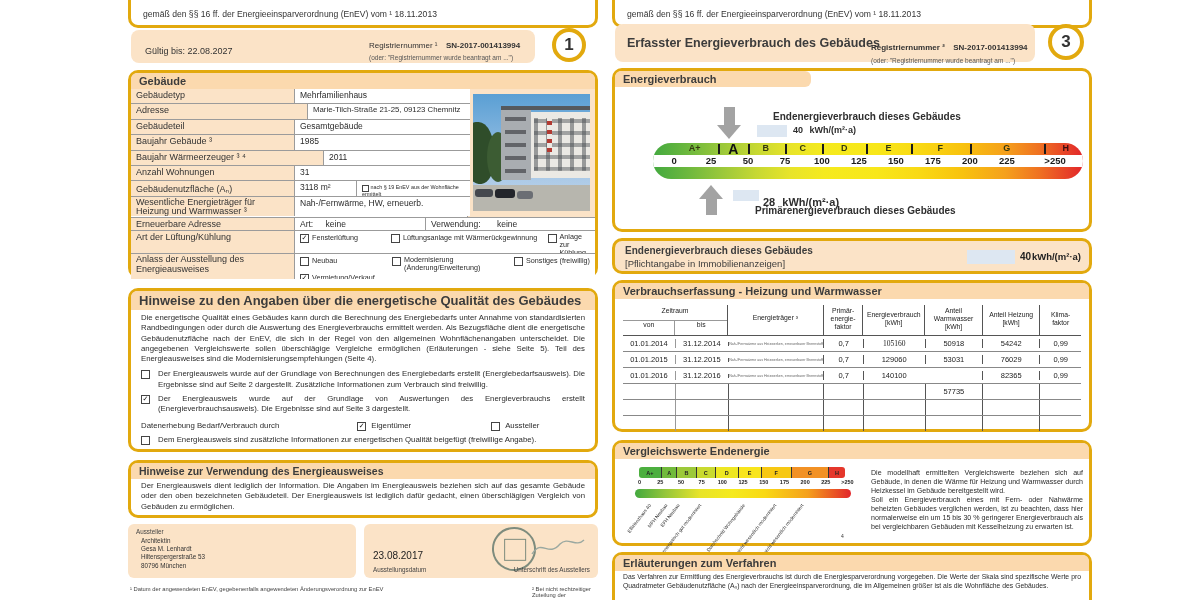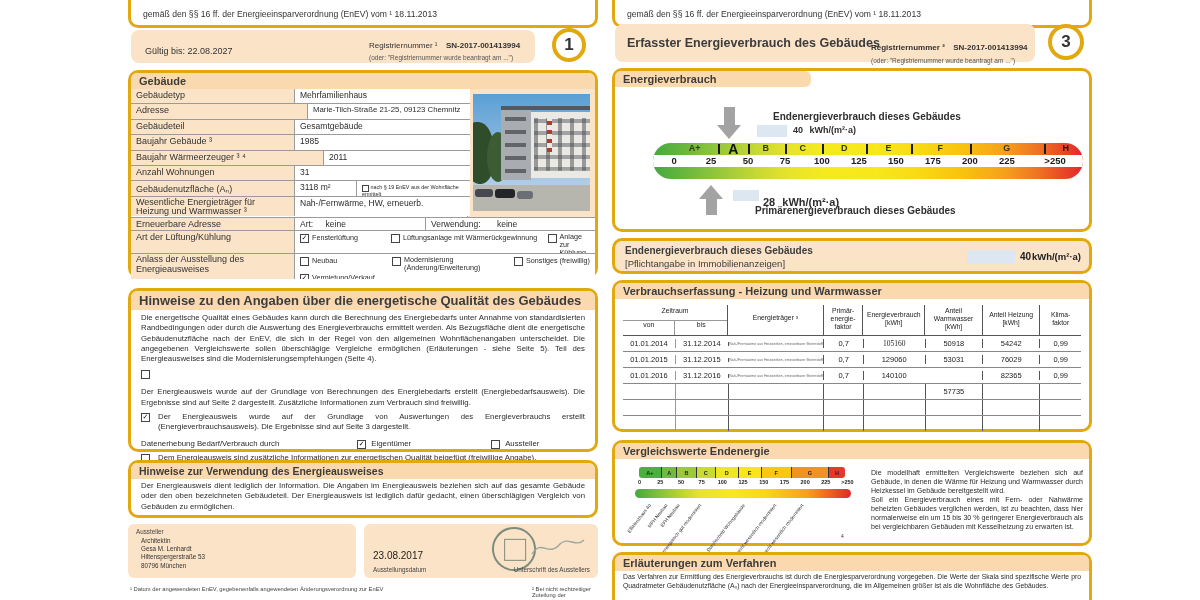--- a/index.html
+++ b/index.html
@@ -178,21 +178,21 @@
             </div>
           </div>
         </div>
       </div>
     </div>
 
     <div class="gbox" style="left:128px;top:288px;width:470px;height:164px;">
       <div class="strip" style="font-size:13px;">Hinweise zu den Angaben über die energetische Qualität des Gebäudes</div>
       <div style="padding:3px 10px 0 10px;">
         <div class="small-just">Die energetische Qualität eines Gebäudes kann durch die Berechnung des Energiebedarfs unter Annahme von standardisierten Randbedingungen oder durch die Auswertung des Energieverbrauchs ermittelt werden. Als Bezugsfläche dient die energetische Gebäudenutzfläche nach der EnEV, die sich in der Regel von den allgemeinen Wohnflächenangaben unterscheidet. Die angegebenen Vergleichswerte sollen überschlägige Vergleiche ermöglichen (Erläuterungen - siehe Seite 5). Teil des Energieausweises sind die Modernisierungsempfehlungen (Seite 4).</div>
-        <div style="display:flex;gap:8px;margin-top:5px;flex-direction:column;">
+        <div style="display:flex;gap:8px;margin-top:5px;">
           <span class="cb"></span>
           <span class="small-just" style="flex:1;">Der Energieausweis wurde auf der Grundlage von Berechnungen des Energiebedarfs erstellt (Energiebedarfsausweis). Die Ergebnisse sind auf Seite 2 dargestellt. Zusätzliche Informationen zum Verbrauch sind freiwillig.</span>
         </div>
         <div style="display:flex;gap:8px;margin-top:4px;">
           <span class="cb">✓</span>
           <span class="small-just" style="flex:1;">Der Energieausweis wurde auf der Grundlage von Auswertungen des Energieverbrauchs erstellt (Energieverbrauchsausweis). Die Ergebnisse sind auf Seite 3 dargestellt.</span>
         </div>
         <div style="display:flex;margin-top:6px;font-size:7.8px;align-items:center;">
           <span>Datenerhebung Bedarf/Verbrauch durch</span>
           <span style="display:flex;gap:5px;margin-left:78px;align-items:center;">

